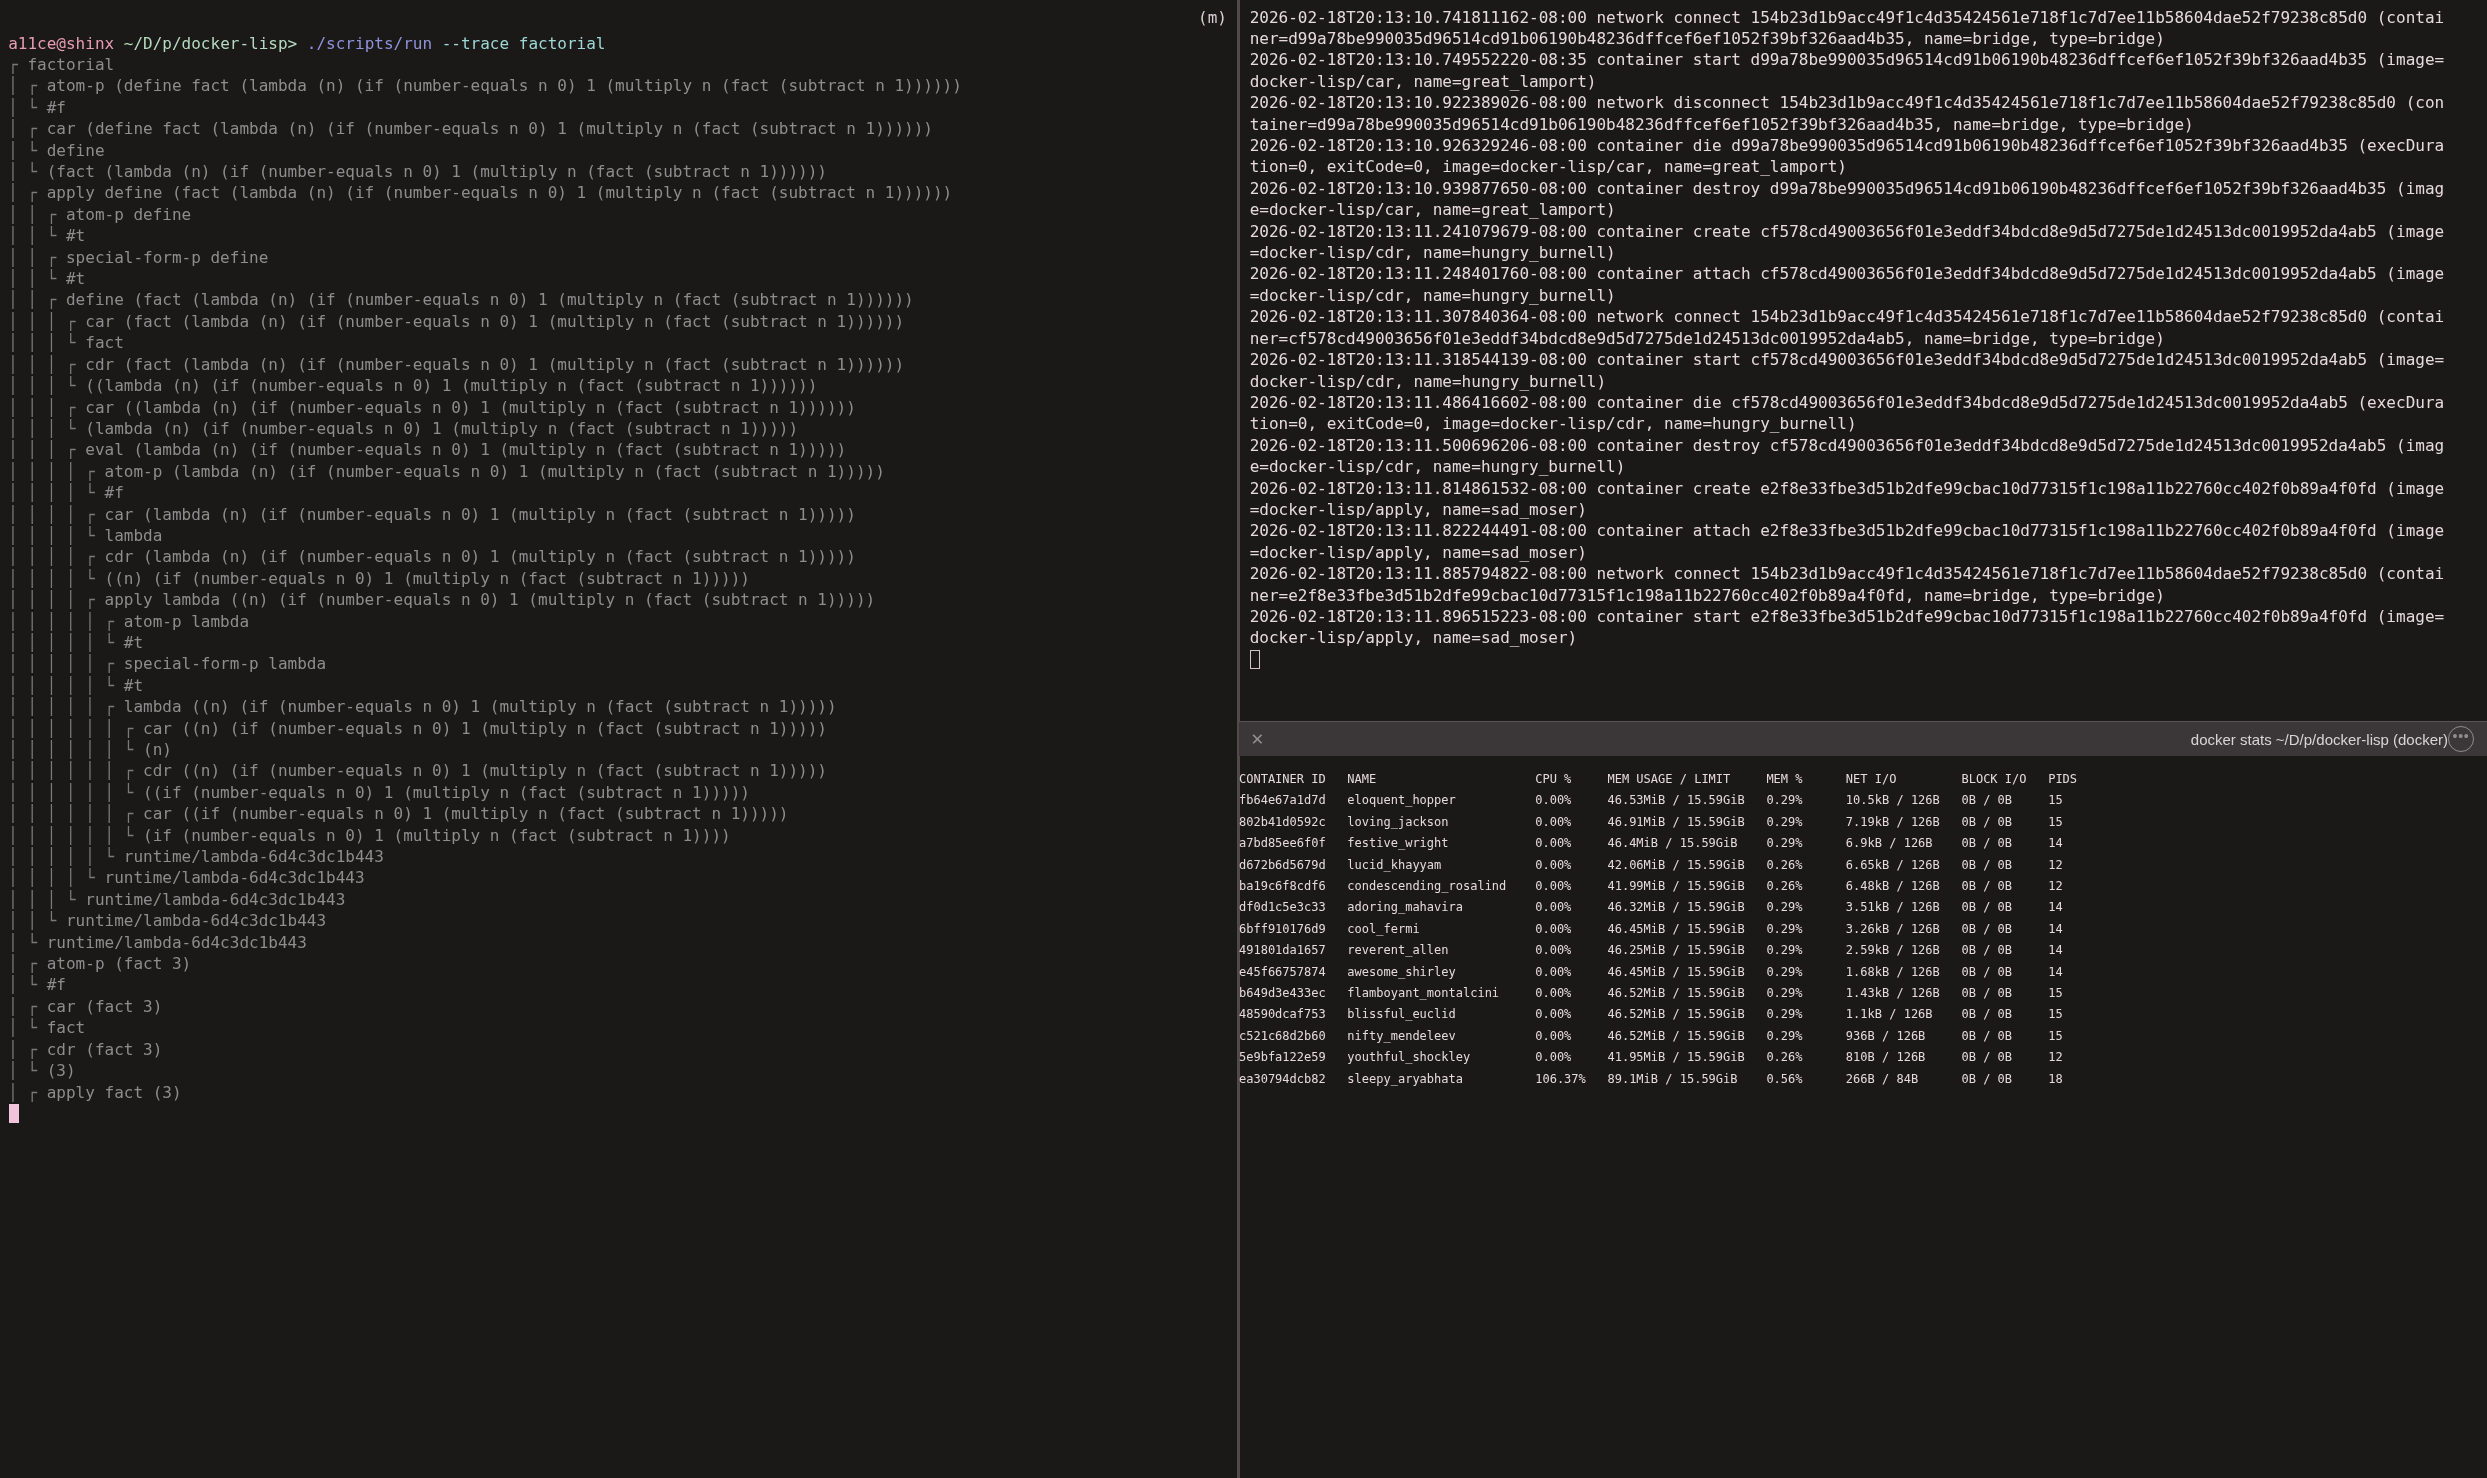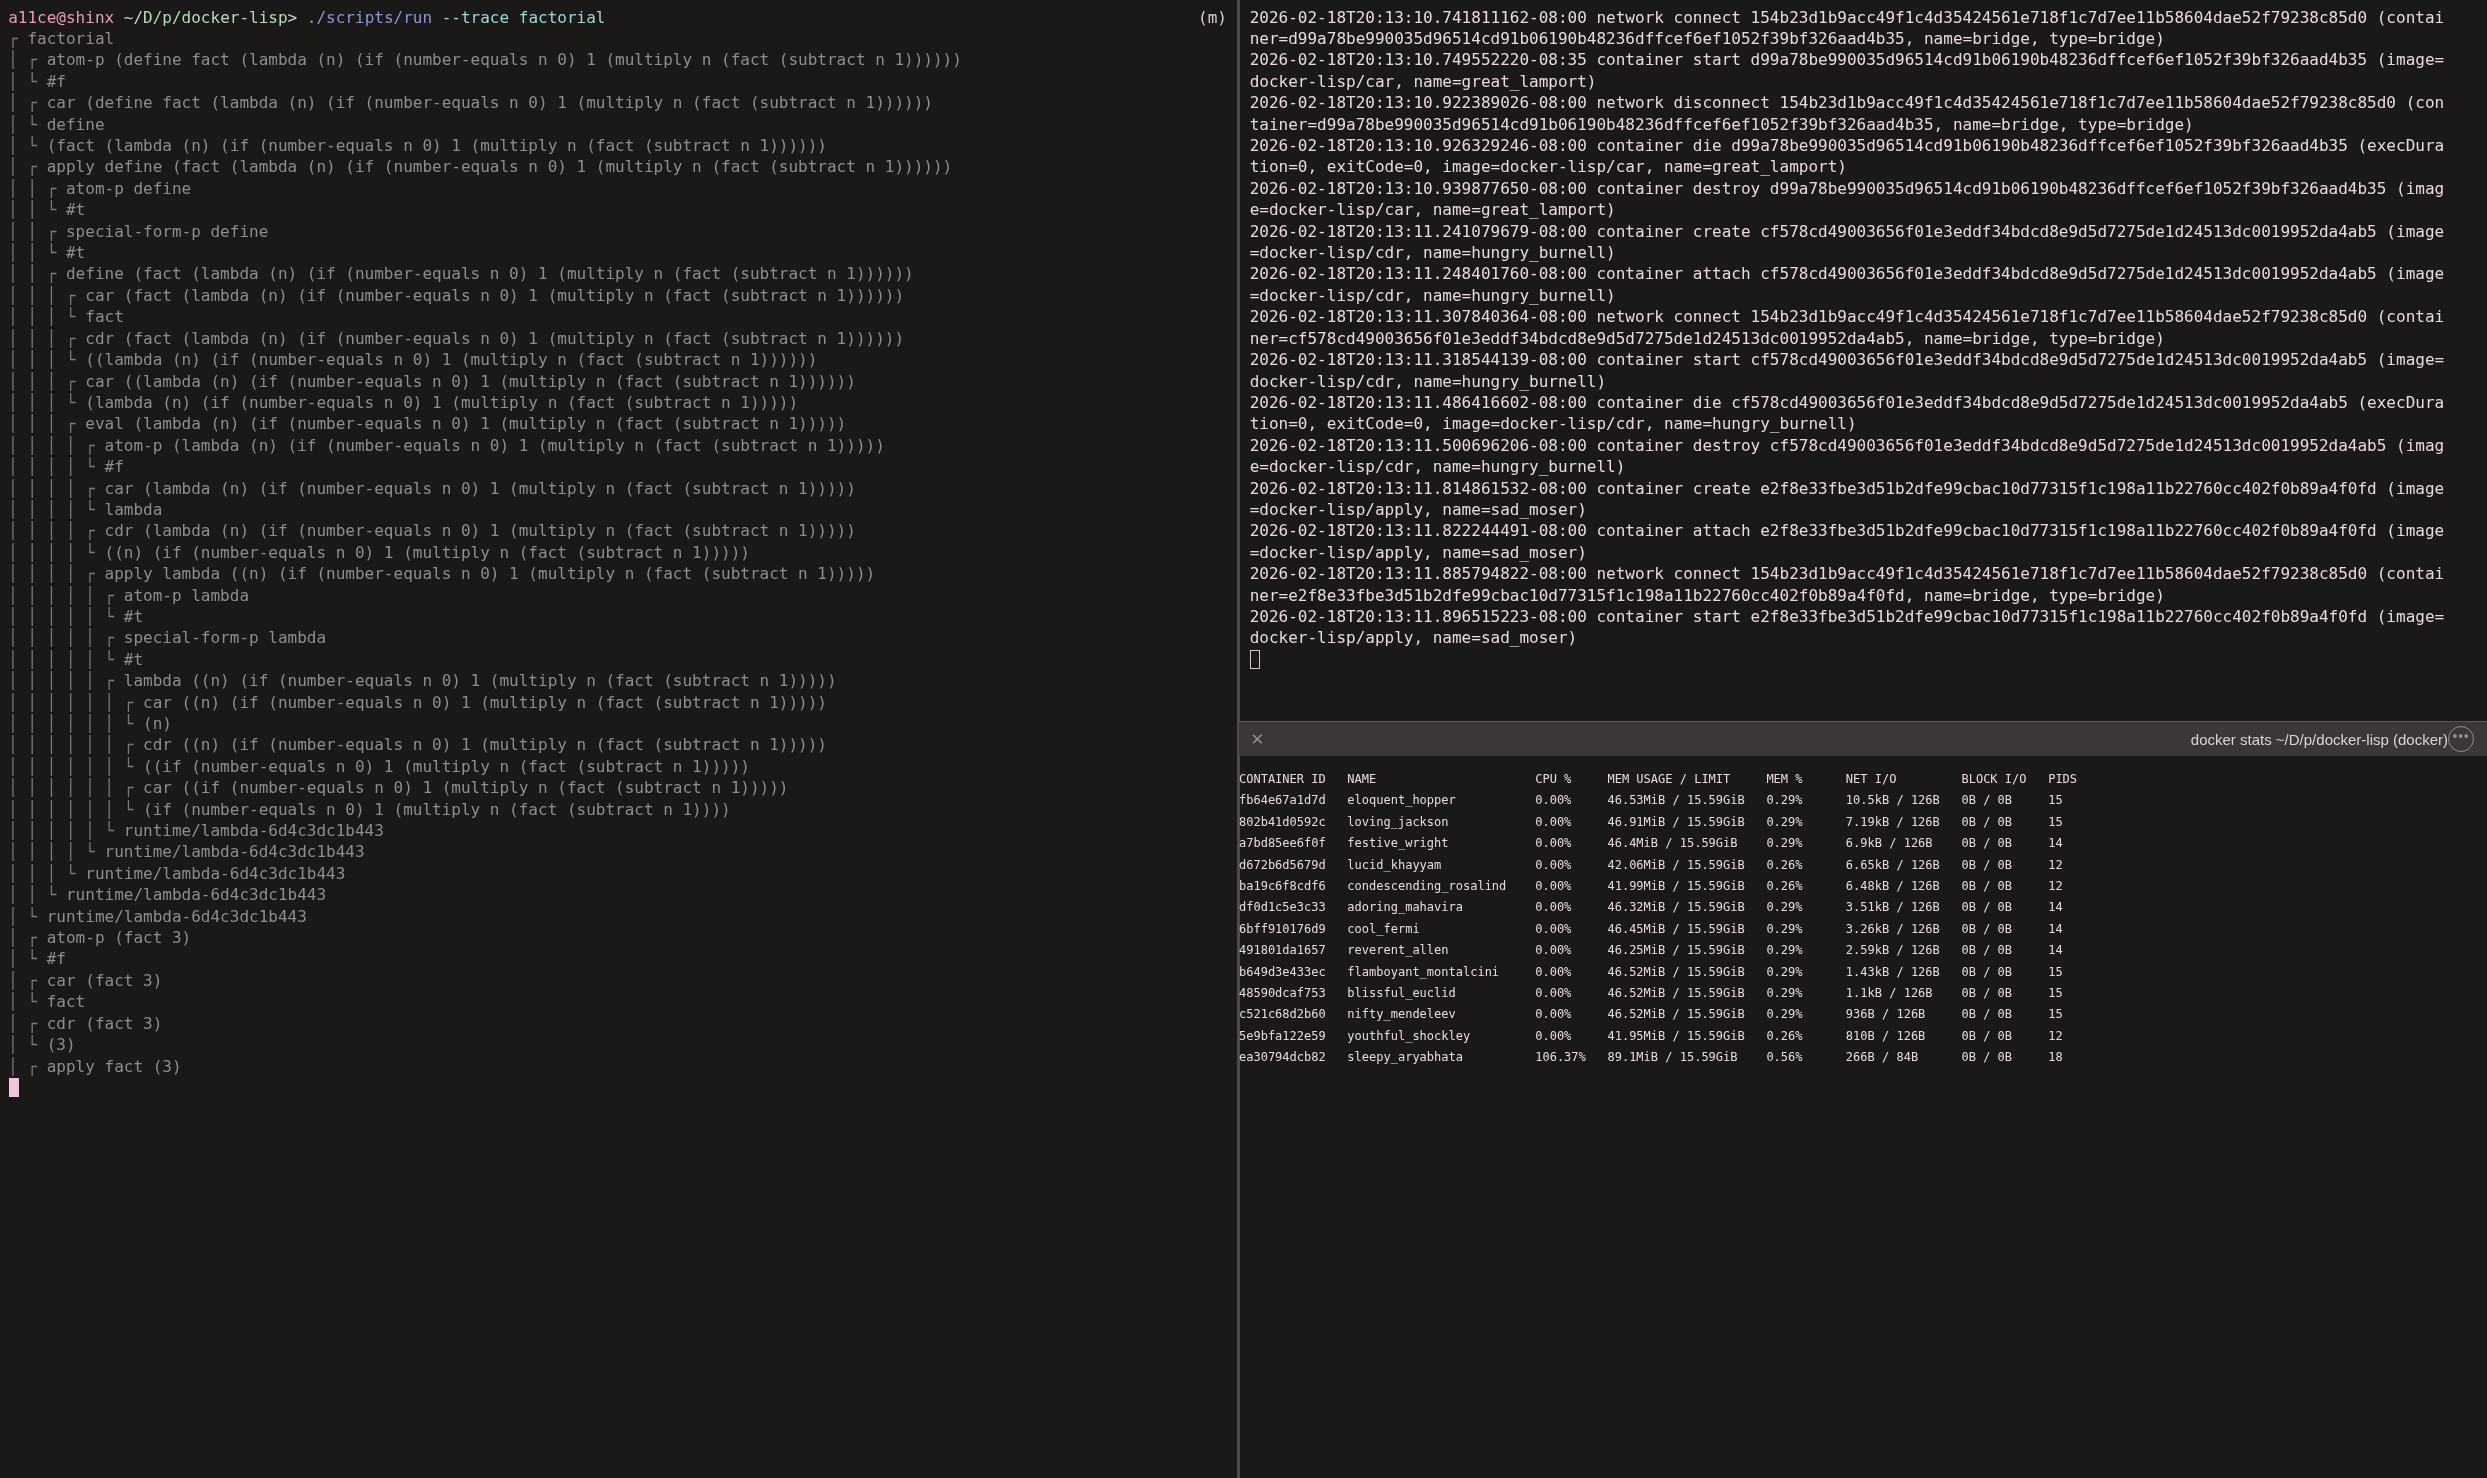--- a/index.html
+++ b/index.html
@@ -14,21 +14,21 @@
   html,body{width:2487px;height:1479px;overflow:hidden;}
   body{background:var(--background);font-family:"DejaVu Sans Mono","Liberation Mono",monospace;}
   .screen{position:relative;width:2487px;height:1479px;background:var(--background);}
 
   .pane{position:absolute;top:0;height:1479px;font-size:16px;line-height:21.4px;}
   .pane-left{left:0;width:1237px;padding:6.6px 0 0 8.2px;}
   .pane-right{left:1239px;width:1248px;padding:6.6px 0 0 10.7px;}
 
   .divider{position:absolute;top:0;left:1237px;width:2.5px;height:1479px;background:var(--divider);}
 
-  .prompt-line{white-space:pre;}
+  .prompt-line{white-space:pre;margin-top:26px;}
   .prompt-line .u{color:var(--prompt-user);}
   .prompt-line .p{color:var(--prompt-path);}
   .prompt-line .c{color:var(--prompt-command);}
   .prompt-line .a{color:var(--prompt-args);}
 
   .trace-line{white-space:pre;color:var(--trace-text);}
   .trace-line .tree{color:var(--trace-tree);}
 
   .pane-indicator{position:absolute;top:6.6px;left:1151px;width:76px;text-align:right;
     font-size:16px;line-height:21.4px;color:var(--indicator);}
@@ -152,20 +152,21 @@
     <div class="stats-table" id="stats-table">
         <div>CONTAINER ID   NAME                      CPU %     MEM USAGE / LIMIT     MEM %      NET I/O         BLOCK I/O   PIDS</div>
         <div>fb64e67a1d7d   eloquent_hopper           0.00%     46.53MiB / 15.59GiB   0.29%      10.5kB / 126B   0B / 0B     15</div>
         <div>802b41d0592c   loving_jackson            0.00%     46.91MiB / 15.59GiB   0.29%      7.19kB / 126B   0B / 0B     15</div>
         <div>a7bd85ee6f0f   festive_wright            0.00%     46.4MiB / 15.59GiB    0.29%      6.9kB / 126B    0B / 0B     14</div>
         <div>d672b6d5679d   lucid_khayyam             0.00%     42.06MiB / 15.59GiB   0.26%      6.65kB / 126B   0B / 0B     12</div>
         <div>ba19c6f8cdf6   condescending_rosalind    0.00%     41.99MiB / 15.59GiB   0.26%      6.48kB / 126B   0B / 0B     12</div>
         <div>df0d1c5e3c33   adoring_mahavira          0.00%     46.32MiB / 15.59GiB   0.29%      3.51kB / 126B   0B / 0B     14</div>
         <div>6bff910176d9   cool_fermi                0.00%     46.45MiB / 15.59GiB   0.29%      3.26kB / 126B   0B / 0B     14</div>
         <div>491801da1657   reverent_allen            0.00%     46.25MiB / 15.59GiB   0.29%      2.59kB / 126B   0B / 0B     14</div>
+        <div>e45f66757874   awesome_shirley           0.00%     46.45MiB / 15.59GiB   0.29%      1.68kB / 126B   0B / 0B     14</div>
         <div>b649d3e433ec   flamboyant_montalcini     0.00%     46.52MiB / 15.59GiB   0.29%      1.43kB / 126B   0B / 0B     15</div>
         <div>48590dcaf753   blissful_euclid           0.00%     46.52MiB / 15.59GiB   0.29%      1.1kB / 126B    0B / 0B     15</div>
         <div>c521c68d2b60   nifty_mendeleev           0.00%     46.52MiB / 15.59GiB   0.29%      936B / 126B     0B / 0B     15</div>
         <div>5e9bfa122e59   youthful_shockley         0.00%     41.95MiB / 15.59GiB   0.26%      810B / 126B     0B / 0B     12</div>
         <div>ea30794dcb82   sleepy_aryabhata          106.37%   89.1MiB / 15.59GiB    0.56%      266B / 84B      0B / 0B     18</div>
       </div>
   </div>
 
 </div>
 

